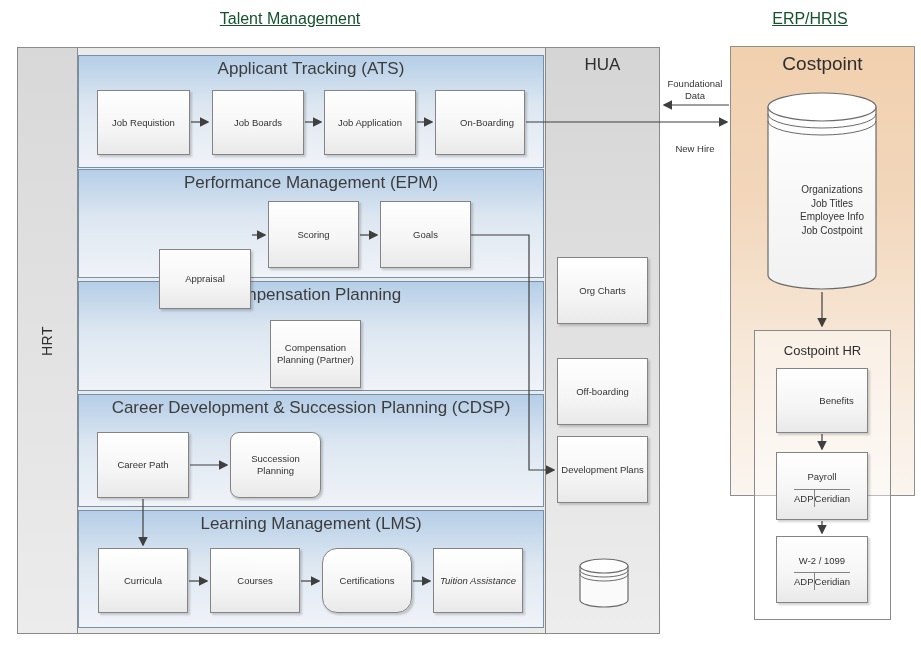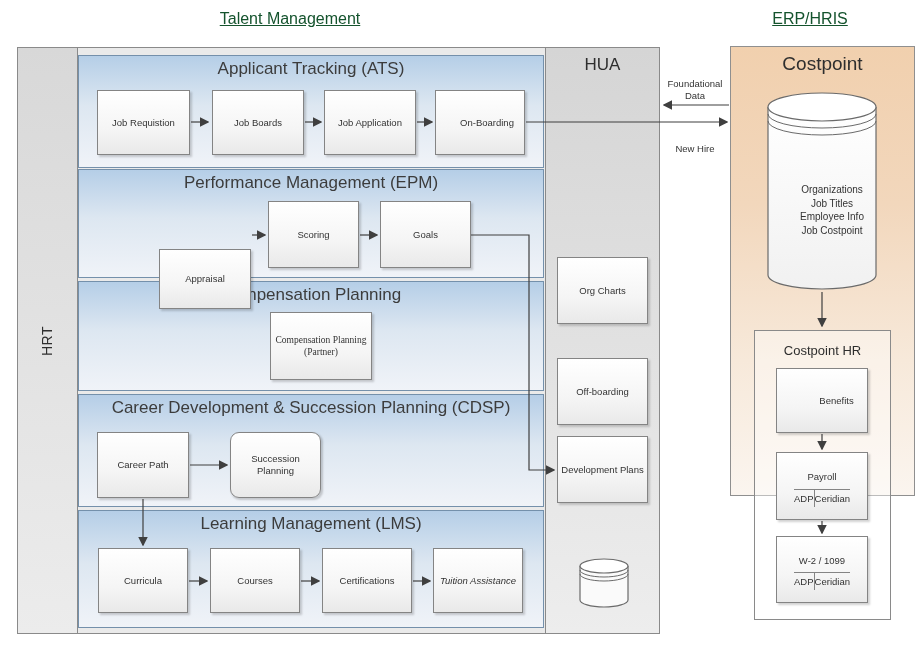--- a/index.html
+++ b/index.html
@@ -95,28 +95,28 @@
 
 <div class="fbox" style="left:97px;  top:90px; width:93px; height:65px;">Job Requistion</div>
 <div class="fbox" style="left:212px; top:90px; width:92px; height:65px;">Job Boards</div>
 <div class="fbox" style="left:324px; top:90px; width:92px; height:65px;">Job Application</div>
 <div class="fbox" style="left:435px; top:90px; width:90px; height:65px;padding-left:16px;">On-Boarding</div>
 
 <div class="fbox" style="left:159px; top:201px; width:92px; height:60px;margin-top:48px;">Appraisal</div>
 <div class="fbox" style="left:268px; top:201px; width:91px; height:67px;">Scoring</div>
 <div class="fbox" style="left:380px; top:201px; width:91px; height:67px;">Goals</div>
 
-<div class="fbox" style="left:270px; top:312px; width:102px; height:68px;font-family:Liberation Serif, serif;">Compensation Planning (Partner)</div>
+<div class="fbox" style="left:270px; top:320px; width:91px; height:68px;">Compensation Planning (Partner)</div>
 
 <div class="fbox" style="left:97px;  top:432px; width:92px; height:66px;">Career Path</div>
 <div class="fbox" style="left:230px; top:432px; width:91px; height:66px;border-radius:9px;">Succession Planning</div>
 
 <div class="fbox" style="left:98px;  top:548px; width:90px; height:65px;">Curricula</div>
 <div class="fbox" style="left:210px; top:548px; width:90px; height:65px;">Courses</div>
-<div class="fbox" style="left:322px; top:548px; width:90px; height:65px;">Certifications</div>
+<div class="fbox" style="left:322px; top:548px; width:90px; height:65px;border-radius:15px;">Certifications</div>
 <div class="fbox" style="left:433px; top:548px; width:90px; height:65px;font-style:italic;">Tuition Assistance</div>
 
 <div class="fbox" style="left:557px; top:257px; width:91px; height:67px;">Org Charts</div>
 <div class="fbox" style="left:557px; top:358px; width:91px; height:67px;">Off-boarding</div>
 <div class="fbox" style="left:557px; top:436px; width:91px; height:67px;">Development Plans</div>
 
 <svg class="abs" style="left:578px; top:556px;" width="52" height="54" viewBox="0 0 52 54">
   <path d="M2,10 L2,44 A24,7 0 0 0 50,44 L50,10" fill="#fafafa" stroke="#6a6a6a" stroke-width="1.2"></path>
   <ellipse cx="26" cy="10" rx="24" ry="7" fill="#ffffff" stroke="#6a6a6a" stroke-width="1.2"></ellipse>
   <path d="M2,14 A24,7 0 0 0 50,14" fill="none" stroke="#6a6a6a" stroke-width="1"></path>

